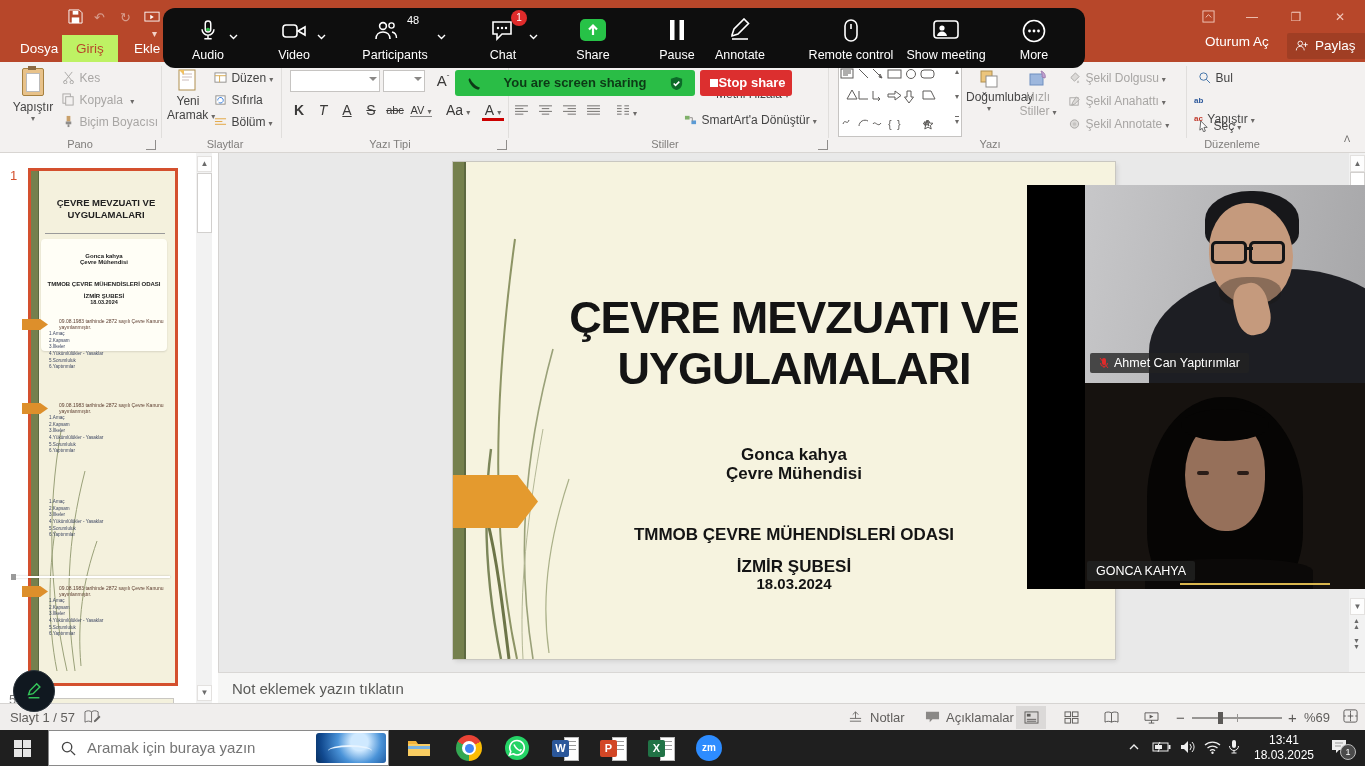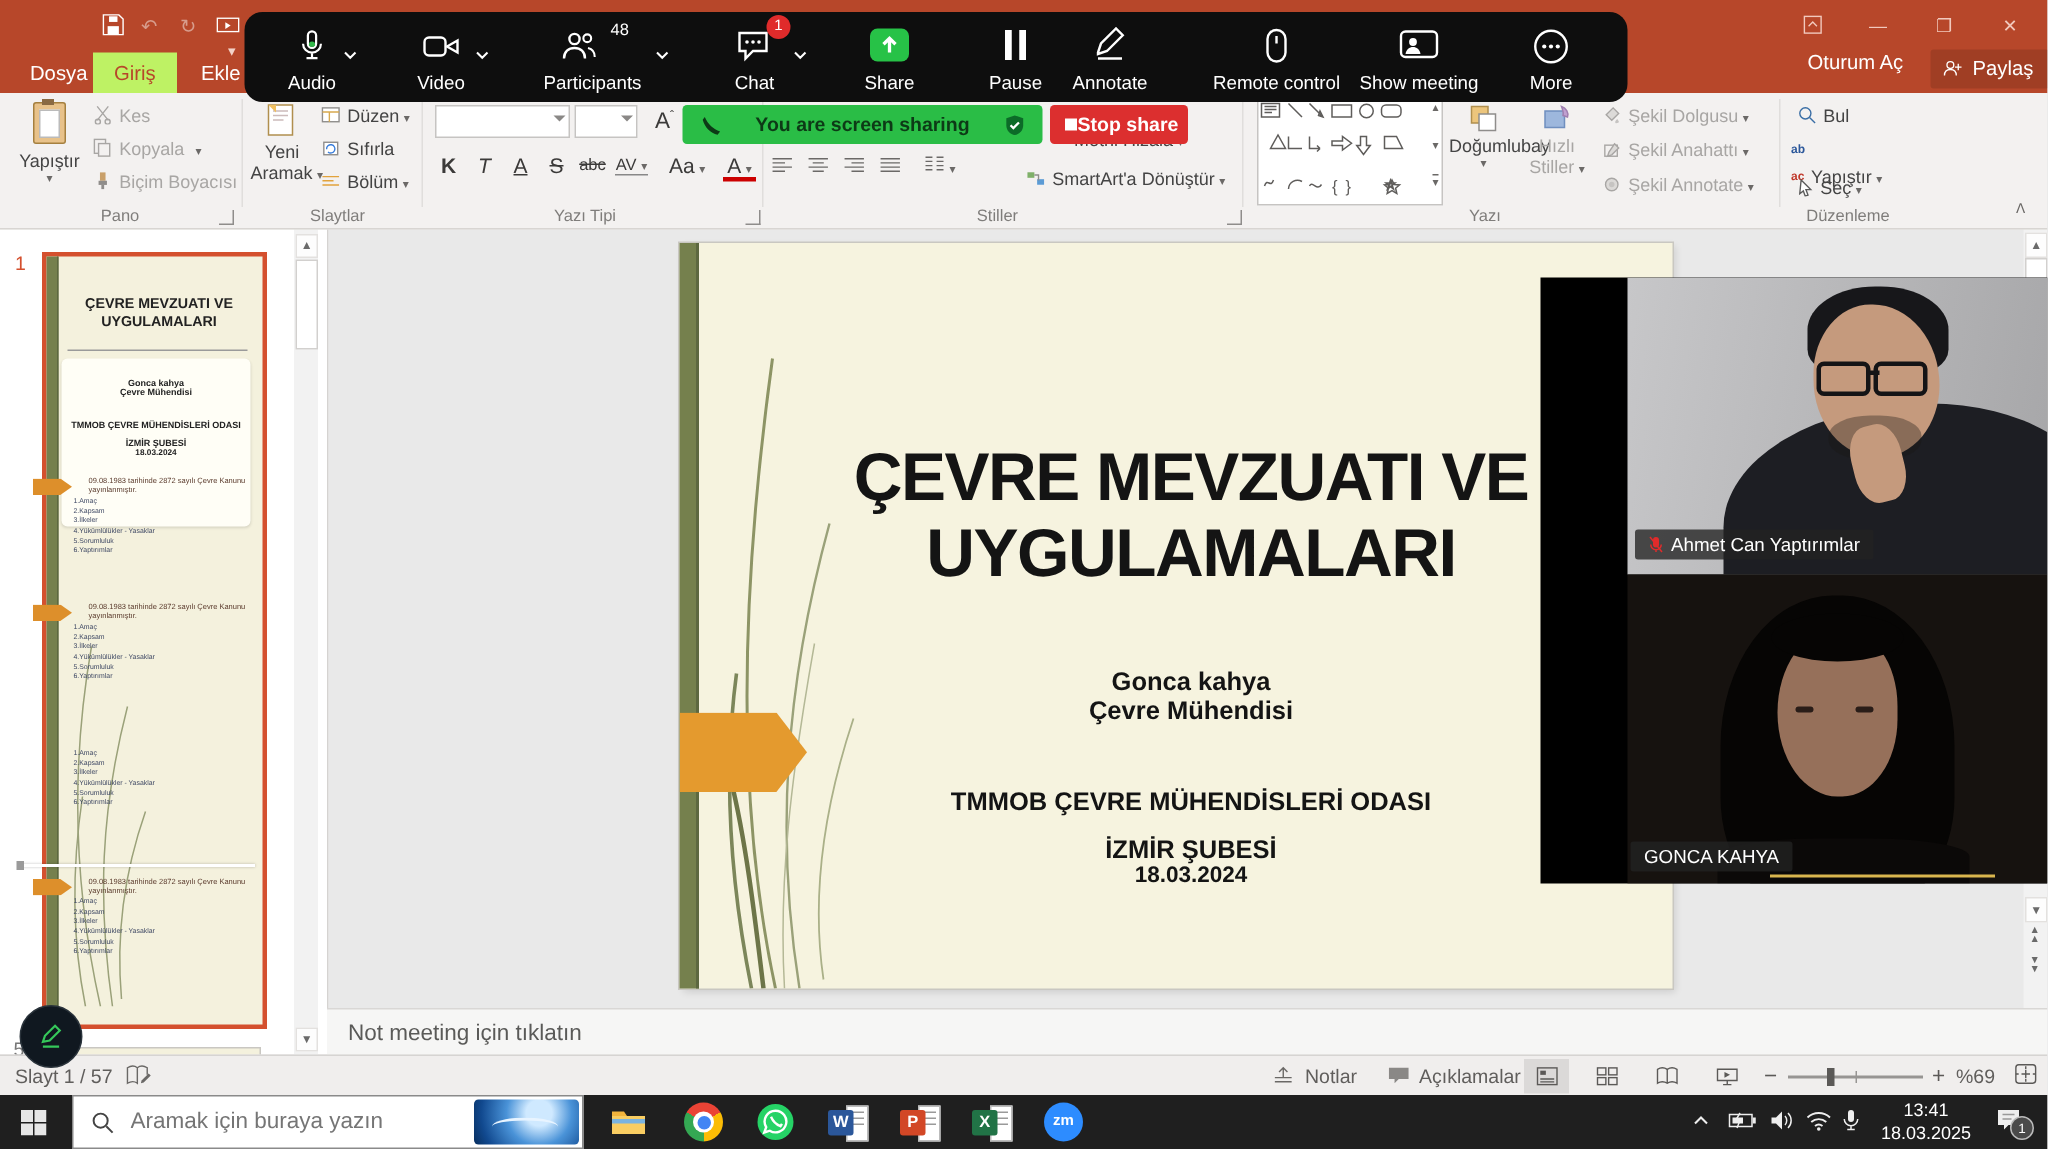--- a/index.html
+++ b/index.html
@@ -580,21 +580,21 @@
 </div>
 
 <div id="fab" class="a">
   <svg width="18" height="18" viewBox="0 0 20 20">
       <path d="M4 14l1.5-4.5L13 2l3.5 3.5L9 13z" fill="none" stroke="#35c75a" stroke-width="1.6"></path>
       <path d="M4 17.5h12" stroke="#35c75a" stroke-width="1.6"></path>
     </svg>
 </div>
 
 <div id="notesbar" class="a">
-  <span class="a" style="left:14px;top:7px;font-size:15px;color:#5a5a58">Not meeting için tıklatın</span>
+  <span class="a" style="left:14px;top:7px;font-size:15px;color:#5a5a58">Not eklemek yazın tıklatın</span>
 </div>
 
 <div id="statusbar" class="a">
   <span class="a" style="left:10px;top:6px">Slayt 1 / 57</span>
   <span class="a" style="left:84px;top:5px">
     <svg width="17" height="16" viewBox="0 0 18 17">
         <path d="M1 3c2.5-1.5 5-1.5 7 0v11c-2-1.5-4.5-1.5-7 0zM8 3c2-1.5 4.5-1.5 7 0v5" fill="none" stroke="#6a6866"></path>
         <path d="M11 12l5-5 1.5 1.5-5 5-2 .5z" fill="#6a6866"></path>
       </svg>
     </span>

